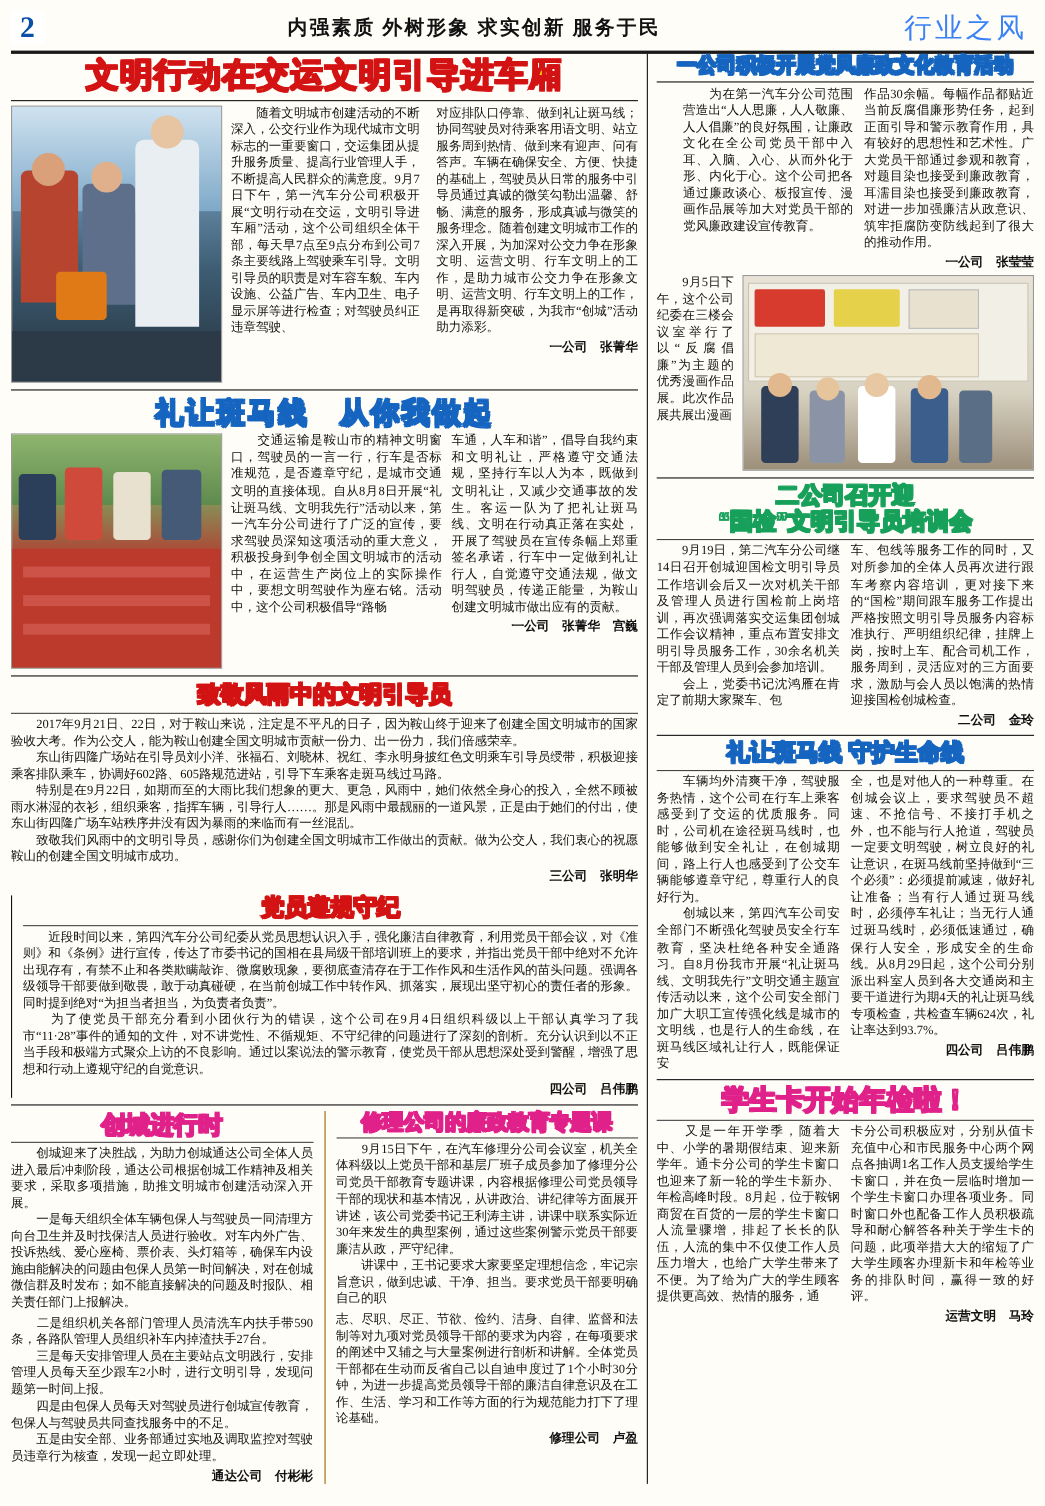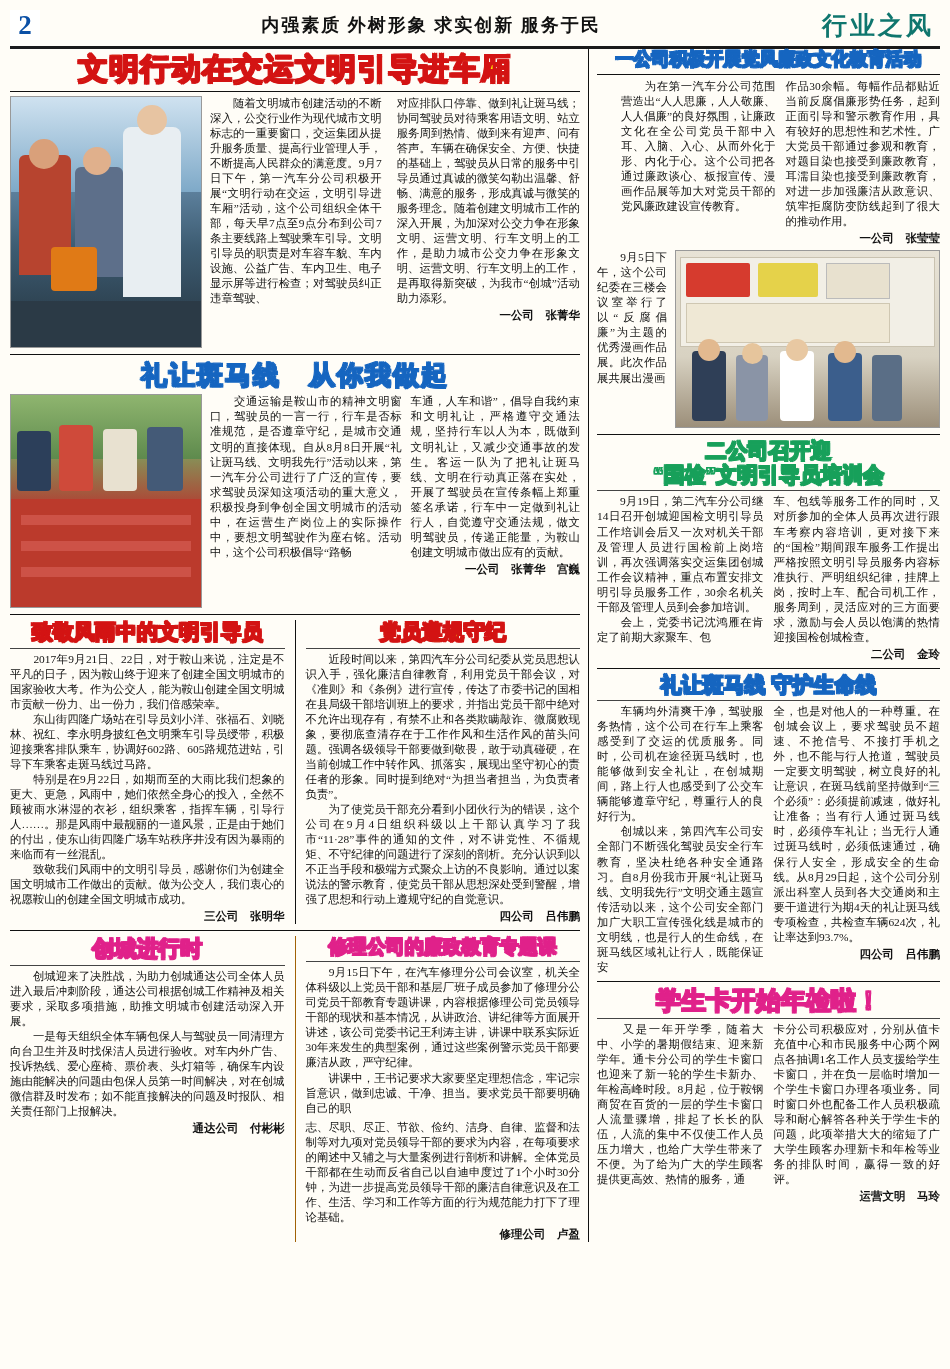--- a/index.html
+++ b/index.html
@@ -11,21 +11,21 @@
     overflow:hidden;
   }
   .page{position:relative;width:950px;height:1369px;box-sizing:border-box;padding:6px 10px 4px 10px;}
 
   
   .masthead{display:flex;align-items:center;height:38px;border-bottom:3px solid #1a1a1a;padding-bottom:2px;}
   .pagenum{width:30px;height:30px;background:#fff;border:0;display:flex;align-items:center;justify-content:center;
            font-size:27px;font-weight:bold;color:#0b50a6;font-family:"Liberation Serif",serif;}
   .masthead-slogan{flex:1;text-align:center;font-size:18px;font-weight:bold;letter-spacing:2px;color:#111;
                    font-family:"Liberation Serif",serif;}
-  .masthead-title{font-size:25px;font-weight:bold;letter-spacing:3px;color:#0f766e;padding-right:6px;}
+  .masthead-title{font-size:25px;font-weight:normal;letter-spacing:3px;color:#3b82f6;padding-right:6px;}
 
   
   .rule{border-top:1px solid #111;margin:4px 0;}
   .rule-thin{border-top:1px solid #444;margin:3px 0;}
 
   .headline{
     text-align:center;font-weight:bold;line-height:1.15;
     font-family:"Liberation Sans","DejaVu Sans",sans-serif;
   }
   .h-outline-red{
@@ -130,21 +130,21 @@
           <div class="body-text">　　交通运输是鞍山市的精神文明窗口，驾驶员的一言一行，行车是否标准规范，是否遵章守纪，是城市交通文明的直接体现。自从8月8日开展“礼让斑马线、文明我先行”活动以来，第一汽车分公司进行了广泛的宣传，要求驾驶员深知这项活动的重大意义，积极投身到争创全国文明城市的活动中，在运营生产岗位上的实际操作中，要想文明驾驶作为座右铭。活动中，这个公司积极倡导“路畅</div>
           <div>
             <div class="body-text">车通，人车和谐”，倡导自我约束和文明礼让，严格遵守交通法规，坚持行车以人为本，既做到文明礼让，又减少交通事故的发生。客运一队为了把礼让斑马线、文明在行动真正落在实处，开展了驾驶员在宣传条幅上郑重签名承诺，行车中一定做到礼让行人，自觉遵守交通法规，做文明驾驶员，传递正能量，为鞍山创建文明城市做出应有的贡献。</div>
             <div class="byline">一公司　张菁华　宫巍</div>
           </div>
         </div>
       </div>
 
       <div class="rule" style="margin-top:6px;"></div>
 
-      <div class="two-col" style="margin-top:5px;">
+      <div class="two-col" style="margin-top:5px;flex-direction:column;">
         <div>
           <div class="headline h-outline-red" style="font-size:21px;letter-spacing:0px;">致敬风雨中的文明引导员</div>
           <div class="rule-thin"></div>
           <div class="body-text">　　2017年9月21日、22日，对于鞍山来说，注定是不平凡的日子，因为鞍山终于迎来了创建全国文明城市的国家验收大考。作为公交人，能为鞍山创建全国文明城市贡献一份力、出一份力，我们倍感荣幸。
 　　东山街四隆广场站在引导员刘小洋、张福石、刘晓林、祝红、李永明身披红色文明乘车引导员绶带，积极迎接乘客排队乘车，协调好602路、605路规范进站，引导下车乘客走斑马线过马路。
 　　特别是在9月22日，如期而至的大雨比我们想象的更大、更急，风雨中，她们依然全身心的投入，全然不顾被雨水淋湿的衣衫，组织乘客，指挥车辆，引导行人……。那是风雨中最靓丽的一道风景，正是由于她们的付出，使东山街四隆广场车站秩序井没有因为暴雨的来临而有一丝混乱。
 　　致敬我们风雨中的文明引导员，感谢你们为创建全国文明城市工作做出的贡献。做为公交人，我们衷心的祝愿鞍山的创建全国文明城市成功。</div>
           <div class="byline">三公司　张明华</div>
         </div>
         <div style="border-left:1px solid #111;padding-left:10px;">
@@ -157,20 +157,24 @@
       </div>
 
       <div class="rule" style="margin-top:6px;"></div>
 
       <div class="two-col" style="margin-top:5px;">
         <div>
           <div class="headline h-outline-magenta" style="font-size:22px;">创城进行时</div>
           <div class="rule-thin"></div>
           <div class="body-text">　　创城迎来了决胜战，为助力创城通达公司全体人员进入最后冲刺阶段，通达公司根据创城工作精神及相关要求，采取多项措施，助推文明城市创建活动深入开展。
 　　一是每天组织全体车辆包保人与驾驶员一同清理方向台卫生并及时找保洁人员进行验收。对车内外广告、投诉热线、爱心座椅、票价表、头灯箱等，确保车内设施由能解决的问题由包保人员第一时间解决，对在创城微信群及时发布；如不能直接解决的问题及时报队、相关责任部门上报解决。</div>
+          <div class="body-text" style="margin-top:4px;">　　二是组织机关各部门管理人员清洗车内扶手带590条，各路队管理人员组织补车内掉渣扶手27台。
+　　三是每天安排管理人员在主要站点文明践行，安排管理人员每天至少跟车2小时，进行文明引导，发现问题第一时间上报。
+　　四是由包保人员每天对驾驶员进行创城宣传教育，包保人与驾驶员共同查找服务中的不足。
+　　五是由安全部、业务部通过实地及调取监控对驾驶员违章行为核查，发现一起立即处理。</div>
           <div class="byline">通达公司　付彬彬</div>
         </div>
         <div style="border-left:1px solid #a16207;padding-left:10px;">
           <div class="headline h-outline-magenta" style="font-size:19px;">修理公司的廉政教育专题课</div>
           <div class="rule-thin"></div>
           <div class="body-text">　　9月15日下午，在汽车修理分公司会议室，机关全体科级以上党员干部和基层厂班子成员参加了修理分公司党员干部教育专题讲课，内容根据修理公司党员领导干部的现状和基本情况，从讲政治、讲纪律等方面展开讲述，该公司党委书记王利涛主讲，讲课中联系实际近30年来发生的典型案例，通过这些案例警示党员干部要廉洁从政，严守纪律。
 　　讲课中，王书记要求大家要坚定理想信念，牢记宗旨意识，做到忠诚、干净、担当。要求党员干部要明确自己的职</div>
           <div class="body-text" style="margin-top:4px;">志、尽职、尽正、节欲、俭约、洁身、自律、监督和法制等对九项对党员领导干部的要求为内容，在每项要求的阐述中又辅之与大量案例进行剖析和讲解。全体党员干部都在生动而反省自己以自迪申度过了1个小时30分钟，为进一步提高党员领导干部的廉洁自律意识及在工作、生活、学习和工作等方面的行为规范能力打下了理论基础。</div>
           <div class="byline">修理公司　卢盈</div>
         </div>

